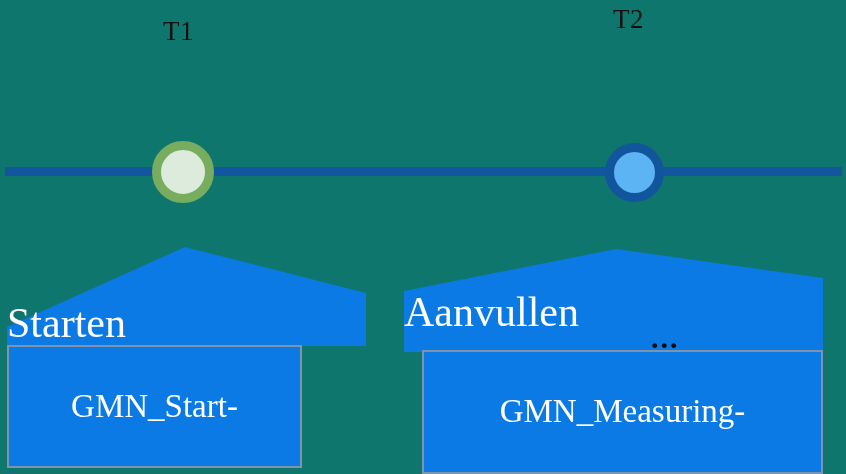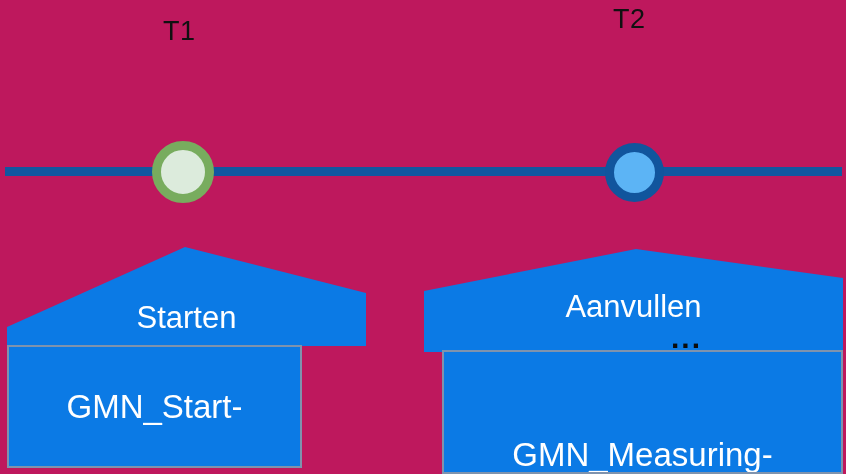--- a/index.html
+++ b/index.html
@@ -8,22 +8,23 @@
     padding: 0;
     background: #ffffff;
   }
   body {
     font-family: "Liberation Sans", sans-serif;
   }
   #canvas {
     position: relative;
     width: 846px;
     height: 474px;
-    background: #be185d;
+    background: #0f766e;
     overflow: hidden;
+    font-family: Liberation Serif, serif;
   }
 
   
   .timeline-line {
     position: absolute;
     left: 5px;
     top: 167px;
     width: 837px;
     height: 9px;
     background: #1256a0;
@@ -75,23 +76,22 @@
     width: 100%;
   }
   .event-banner svg {
     display: block;
     width: 100%;
     height: 100%;
   }
   .event-banner-label {
     position: absolute;
     width: 100%;
-    text-align: center;
     color: #ffffff;
-    font-size: 31px;
+    font-size: 42px;
     line-height: 1;
     white-space: nowrap;
   }
   .event-ellipsis {
     position: absolute;
     color: #0c0c0c;
     font-size: 30px;
     line-height: 1;
     letter-spacing: 2px;
     font-weight: 700;
@@ -112,25 +112,25 @@
   }
   .event-box-text { display: block; padding: 0 4px; }
 
   
   .event-start        { left: 7px;  top: 247px; width: 359px; height: 221px; }
   .event-start .event-banner { height: 99px; }
   .event-start .event-banner-label { top: 55px; }
   .event-start .event-box { left: 0; top: 98px; width: 295px; height: 123px; }
 
   
-  .event-supplement        { left: 424px; top: 249px; width: 419px; height: 225px; }
+  .event-supplement        { left: 404px; top: 249px; width: 419px; height: 225px; }
   .event-supplement .event-banner { height: 103px; }
   .event-supplement .event-banner-label { top: 42px; }
   .event-supplement .event-ellipsis { left: 247px; top: 74px; }
-  .event-supplement .event-box { left: 18px; top: 101px; width: 401px; height: 124px; align-items: flex-end; }
+  .event-supplement .event-box { left: 18px; top: 101px; width: 401px; height: 124px; }
 </style>
 </head>
 <body>
 
 <div id="canvas">
 
   <div class="timeline-line"></div>
 
   <div class="tick-label tick-label-t1">T1</div>
   <div class="marker marker-t1"></div>

